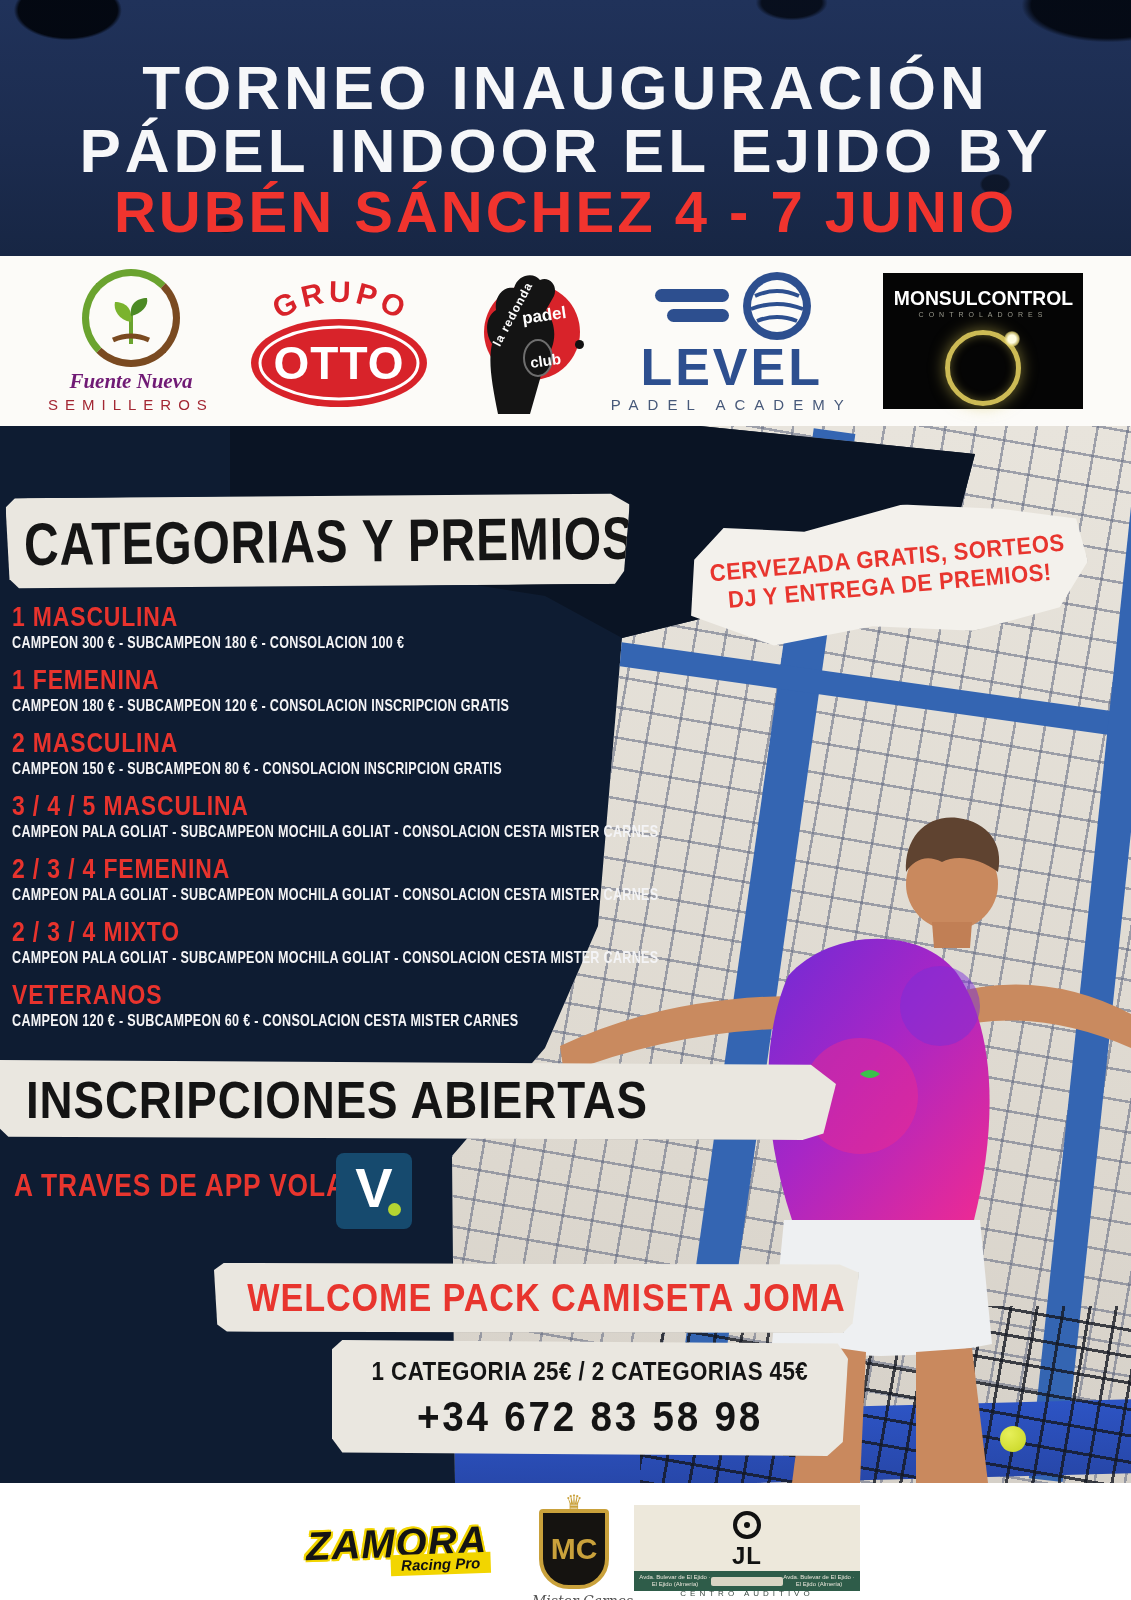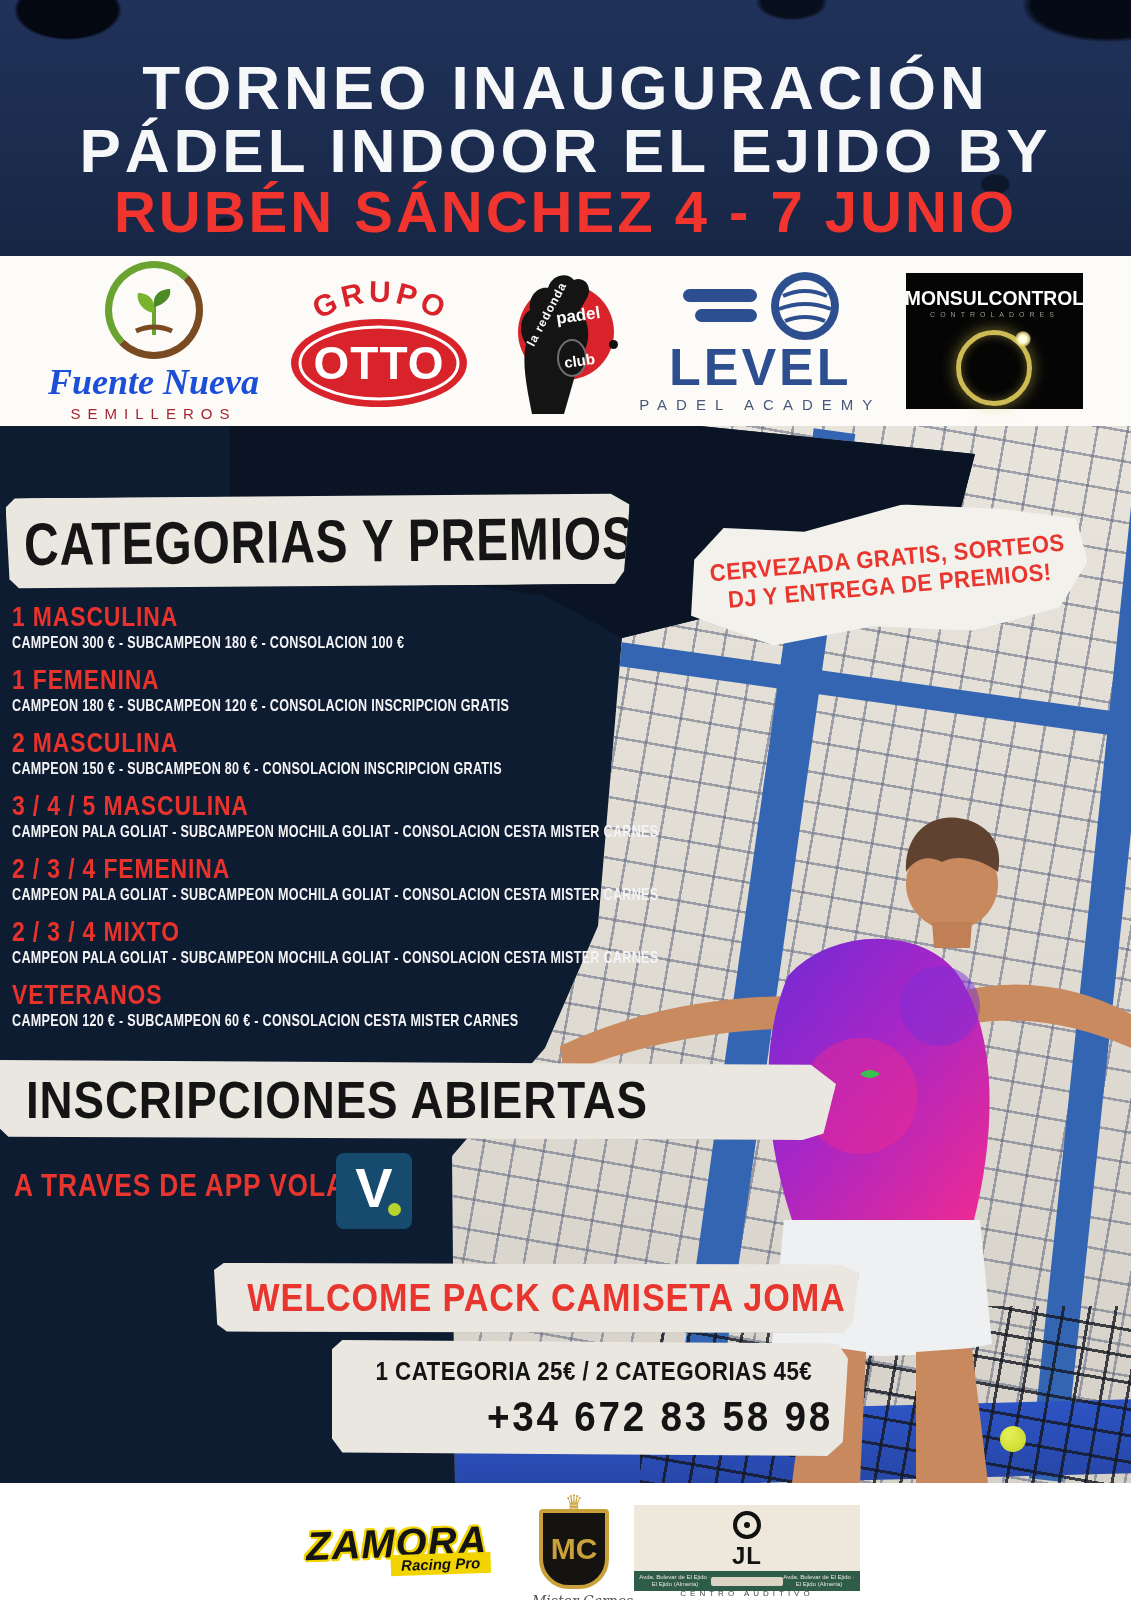--- a/index.html
+++ b/index.html
@@ -25,37 +25,37 @@
   .titlewrap{position:absolute;left:0;top:56px;width:100%;}
   
   .band{
     position:absolute;left:0;top:256px;width:1131px;height:170px;background:#fcfbf8;
     display:flex;align-items:center;justify-content:space-between;padding:0 48px;box-sizing:border-box;
   }
   .sp{display:flex;flex-direction:column;align-items:center;justify-content:center;}
   
   .fn-circle{width:84px;height:84px;border-radius:50%;border:7px solid #6aa32f;border-bottom-color:#7a4a21;border-right-color:#7a4a21;position:relative;}
   .fn-sprout{position:absolute;left:50%;top:52%;transform:translate(-50%,-50%);}
-  .fn-name{font-family:"Liberation Serif",serif;font-style:italic;font-weight:700;font-size:36px;color:#1d4ed8;margin-top:2px;}
+  .fn-name{font-family:"Liberation Serif",serif;font-style:italic;font-weight:700;font-size:21px;color:#701a75;margin-top:2px;}
   .fn-sub{font-size:15px;letter-spacing:7px;color:#a32733;margin-top:2px;}
   
   .otto svg{display:block;}
   
   .lr{position:relative;width:116px;height:150px;}
   .lr-circle{position:absolute;right:0;top:18px;width:96px;height:96px;border-radius:50%;background:#d8232a;}
   .lr-padel{position:absolute;right:14px;top:40px;color:#fff;font-weight:700;font-size:17px;transform:rotate(-8deg);}
   .lr-club{position:absolute;right:20px;top:86px;color:#fff;font-weight:700;font-size:15px;transform:rotate(-8deg);}
   .lr-sil{position:absolute;left:0;top:0;}
   .lr-side{position:absolute;left:26px;top:76px;color:#fff;font-size:12px;font-weight:700;transform:rotate(-62deg);transform-origin:left top;letter-spacing:1px;}
   .lr-ball{position:absolute;right:-4px;top:74px;width:9px;height:9px;border-radius:50%;background:#111;}
   
   .lv-name{color:#2d4f8f;font-weight:800;font-size:52px;letter-spacing:3px;line-height:.95;}
   .lv-sub{color:#47597a;font-size:15px;letter-spacing:9px;margin-top:4px;}
   
-  .ms{width:177px;height:136px;background:#050505;display:flex;flex-direction:column;align-items:center;padding-top:10px;box-sizing:border-box;}
+  .ms{width:200px;height:136px;background:#050505;display:flex;flex-direction:column;align-items:center;padding-top:10px;box-sizing:border-box;}
   .ms-name{color:#fff;font-weight:800;font-size:21px;letter-spacing:0;transform:scaleX(.92);}
   .ms-sub{color:#9a9a8e;font-size:7px;letter-spacing:5px;margin-top:1px;}
   .ms-ring{width:66px;height:66px;border-radius:50%;margin-top:12px;border:5px solid #cdbb55;
     box-shadow:0 0 16px rgba(214,197,84,.55), inset 0 0 10px rgba(214,197,84,.4);position:relative;}
   .ms-ring::after{content:"";position:absolute;right:-4px;top:-4px;width:16px;height:16px;border-radius:50%;
     background:radial-gradient(circle,#fffce0 0 35%,rgba(230,214,120,.8) 60%,transparent 75%);}
   
   .main{
     position:absolute;left:0;top:426px;width:1125px;height:1057px;
     background:
@@ -116,21 +116,21 @@
     display:inline-block;transform:scaleX(.85);transform-origin:left center;white-space:nowrap;}
   .vola{position:absolute;left:336px;top:727px;width:76px;height:76px;border-radius:8px;background:#164a6e;
     display:flex;align-items:center;justify-content:center;}
   .vola .v{color:#fff;font-weight:800;font-size:56px;line-height:1;margin-top:-6px;}
   .vola .dot{position:absolute;right:11px;bottom:13px;width:13px;height:13px;border-radius:50%;background:#b5d431;}
   .welcome{left:214px;top:837px;width:645px;height:70px;display:flex;align-items:center;justify-content:flex-start;}
   .welcome span{color:#e8352e;font-weight:800;font-size:38px;letter-spacing:1px;
     display:inline-block;transform:scaleX(.9);white-space:nowrap;}
   .pricepaper{left:332px;top:914px;width:516px;height:116px;
     clip-path:polygon(0 8%,2% 0,98% 3%,100% 16%,99% 88%,96% 100%,2% 97%,0 85%);
-    display:flex;flex-direction:column;align-items:flex-end;justify-content:center;gap:6px;}
+    display:flex;flex-direction:column;align-items:center;justify-content:center;gap:6px;}
   .pricing{color:#141414;font-weight:800;font-size:26px;letter-spacing:.5px;
     display:inline-block;transform:scaleX(.86);white-space:nowrap;}
   .phone{color:#141414;font-weight:800;font-size:42px;letter-spacing:3px;
     display:inline-block;transform:scaleX(.92);white-space:nowrap;}
   
   .footer{position:absolute;left:0;top:1483px;width:1131px;height:117px;background:#ffffff;}
   .zam{position:absolute;left:306px;top:38px;transform:rotate(-2deg);}
   .zam-name{font-style:italic;font-weight:800;font-size:40px;color:#141414;letter-spacing:1px;
     text-shadow:-2px 0 #f2d500,2px 0 #f2d500,0 -2px #f2d500,0 2px #f2d500,-2px -2px #f2d500,2px 2px #f2d500;}
   .zam-sub{position:absolute;right:-2px;top:34px;background:#f2d500;color:#111;font-weight:800;font-size:15px;

